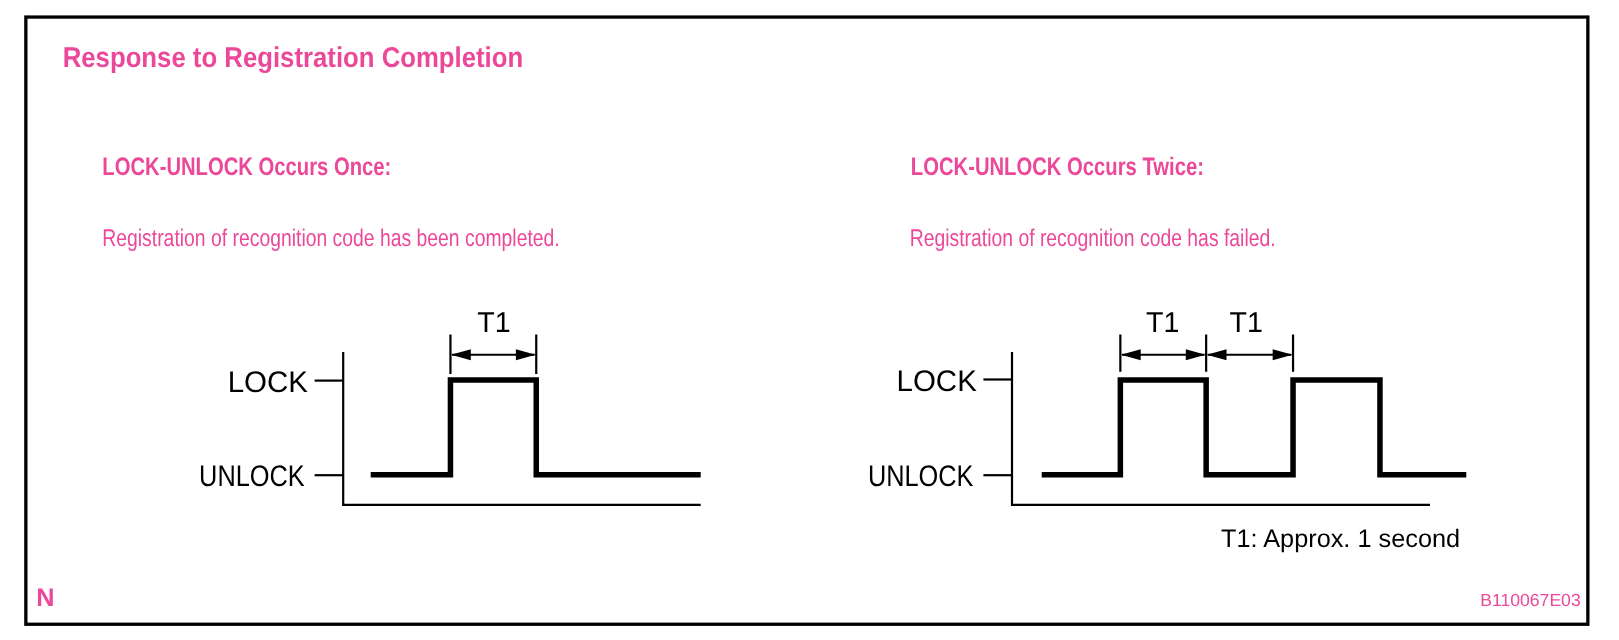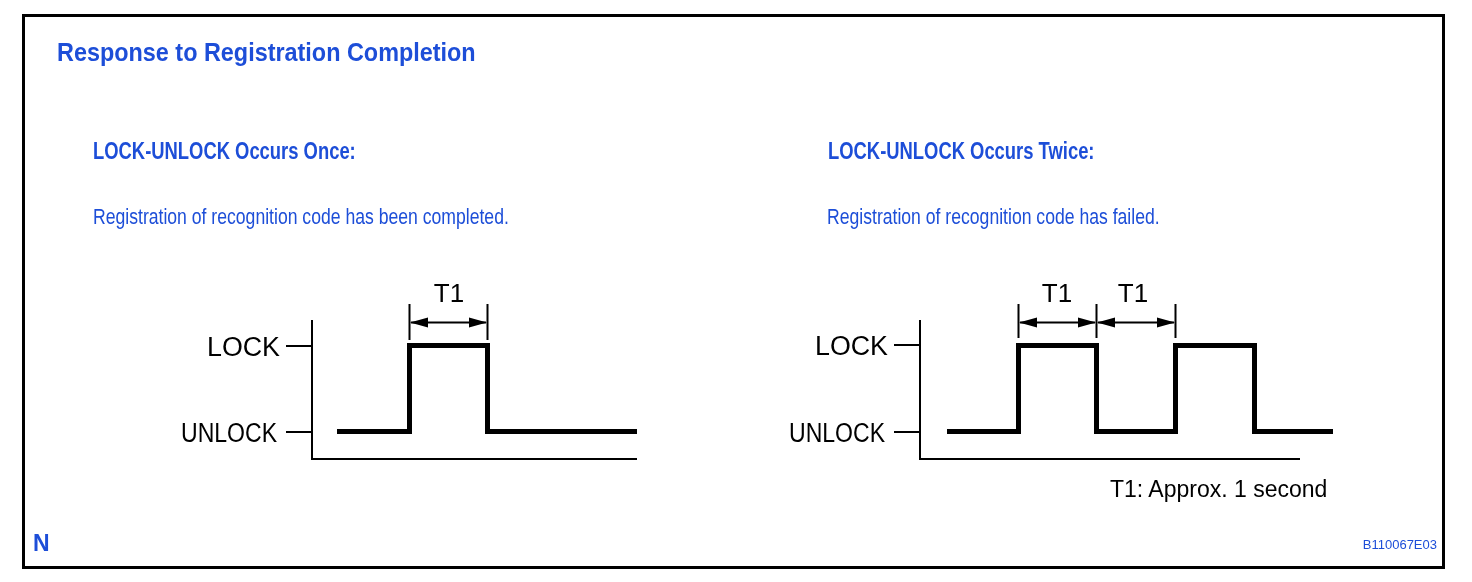--- a/index.html
+++ b/index.html
@@ -1,39 +1,39 @@
 <!DOCTYPE html>
 <html><head>
 <meta charset="utf-8">
 <style>
   html, body { margin: 0; padding: 0; background: #ffffff; }
   .page {
     position: relative;
     width: 1472px;
     height: 582px;
     background: #ffffff;
-    color: #1d4ed8;
+    color: #ec4899;
     font-family: "Liberation Sans", sans-serif;
     overflow: hidden;
     text-align: center;
   }
   .frame {
     position: absolute;
     left: 22px; top: 14px;
     width: 1417px; height: 549px;
     border: 3px solid #000000;
   }
   .txt { position: absolute; white-space: nowrap; transform-origin: 0 0; line-height: 1.15; }
   .title { left: 57px; top: 38px; font-size: 26px; font-weight: bold; transform: scaleX(0.90); }
   .heading-once  { left: 93px;  top: 138px; font-size: 23px; font-weight: bold; transform: scaleX(0.80); }
   .desc-once     { left: 93px;  top: 204px; font-size: 22px; transform: scaleX(0.80); }
   .heading-twice { left: 828px; top: 138px; font-size: 23px; font-weight: bold; transform: scaleX(0.80); }
   .desc-twice    { left: 827px; top: 204px; font-size: 22px; transform: scaleX(0.80); }
   .page-marker { left: 33px; top: 530px; font-size: 23px; font-weight: bold; }
-  .figure-code { right: 35px; top: 538px; font-size: 13px; }
+  .figure-code { right: 35px; top: 538px; font-size: 16px; }
   svg.diagram-layer { position: absolute; left: 0; top: 0; }
   .thin  { stroke: #000000; stroke-width: 2; fill: none; }
   .thick { stroke: #000000; stroke-width: 5; fill: none; }
   .arrowhead { fill: #000000; stroke: none; }
   svg text { font-family: "Liberation Sans", sans-serif; fill: #000000; }
 </style>
 </head>
 <body>
 
 <div class="page">

